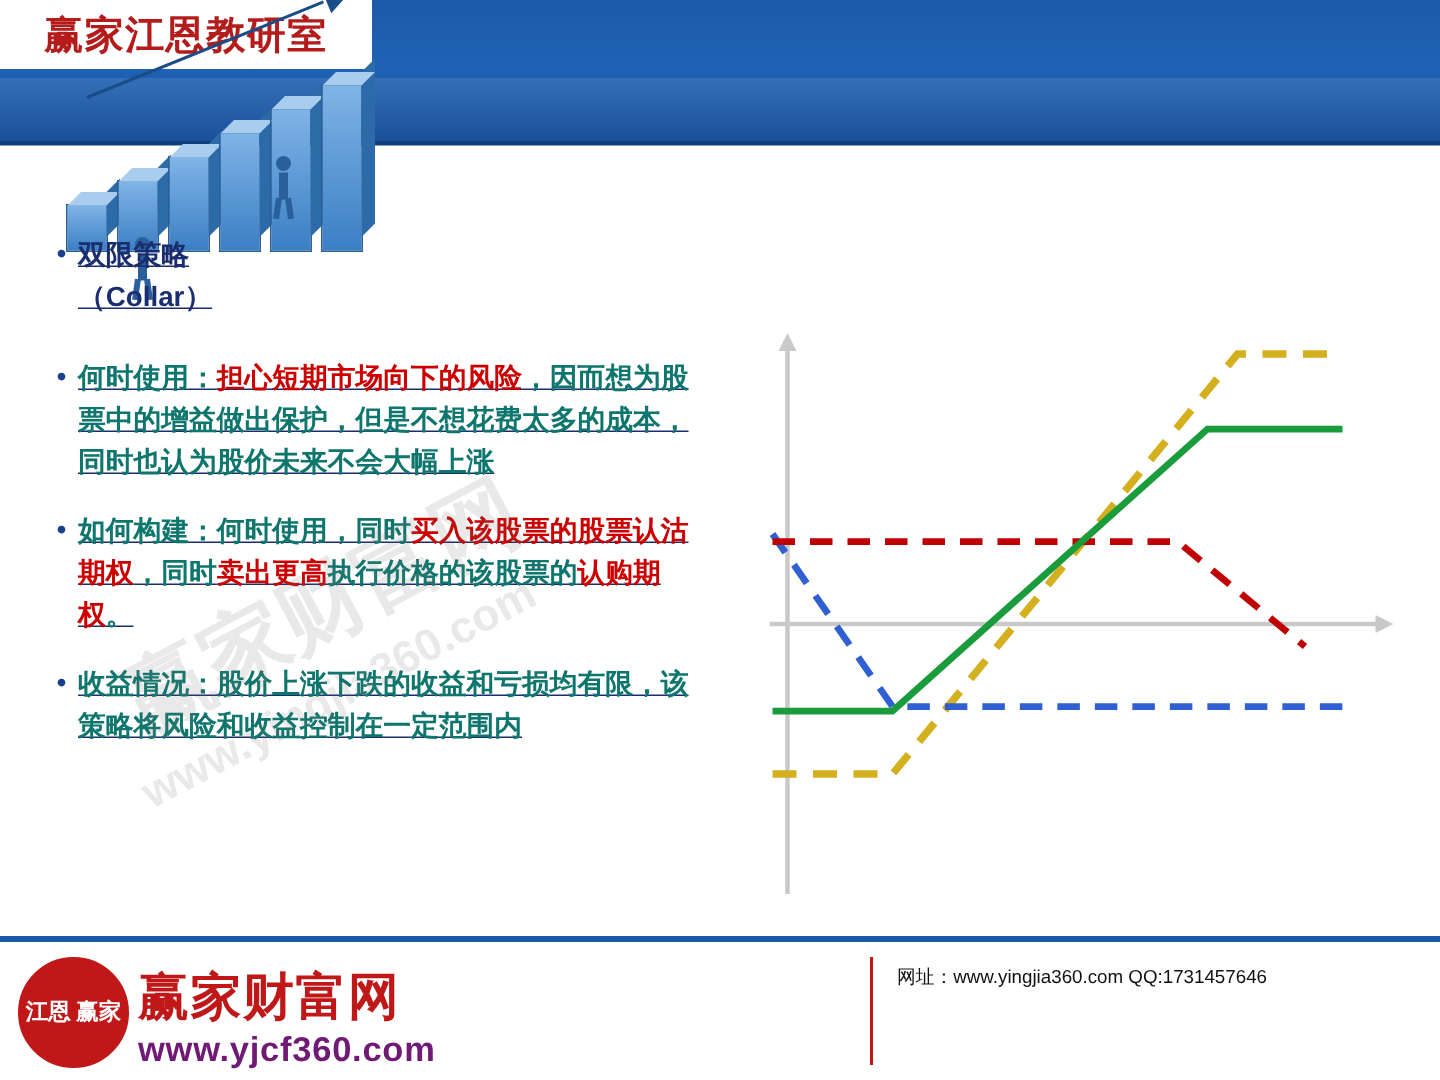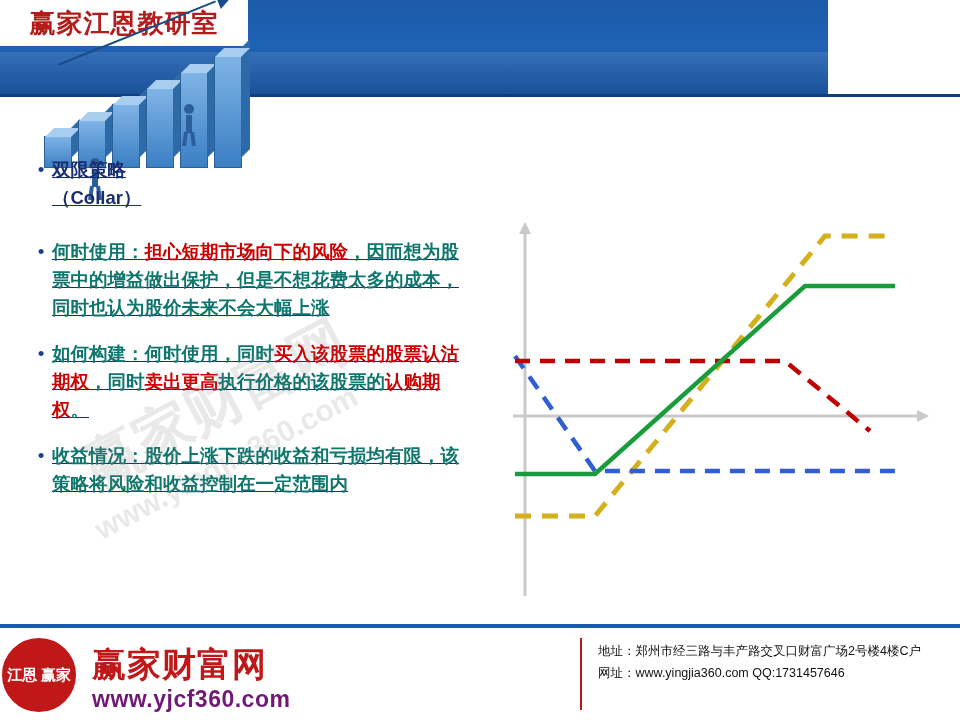--- a/index.html
+++ b/index.html
@@ -12,21 +12,21 @@
     font-family: "Liberation Sans", sans-serif;
     background: #ffffff;
     position: relative;
     overflow: hidden;
   }
 
   
   .header {
     position: absolute;
     left: 0; top: 0;
-    width: 828px; height: 96px;
+    width: 960px; height: 96px;
     background: linear-gradient(180deg, #1b5aa8 0%, #1f62b4 45%, #184f98 100%);
     text-align: right;
   }
   .header-sheen {
     position: absolute;
     left: 0; top: 52px;
     width: 960px; height: 44px;
     background: linear-gradient(180deg, rgba(255,255,255,0.10) 0%, rgba(255,255,255,0.0) 100%);
   }
   .header-bottom-line {
@@ -204,21 +204,21 @@
     background: #ffffff;
   }
   .footer-bar {
     position: absolute;
     left: 0; top: 0;
     width: 960px; height: 4px;
     background: #1b5aa8;
   }
   .footer-logo-seal {
     position: absolute;
-    left: 2px; top: 14px;
+    left: 12px; top: 14px;
     width: 68px; height: 68px;
     border-radius: 50%;
     background: #c01818;
     border: 3px solid #c01818;
     color: #fff;
     font-family: "Liberation Serif", serif;
     font-weight: bold;
     font-size: 15px;
     line-height: 17px;
     display: flex;
@@ -357,16 +357,15 @@
 
 </div>
 
 <div class="footer">
   <div class="footer-bar"></div>
   <div class="footer-logo-seal">江恩 赢家</div>
   <div class="footer-brand">赢家财富网</div>
   <div class="footer-url">www.yjcf360.com</div>
   <div class="footer-divider"></div>
   <div class="footer-info">
-    <div>地址：郑州市经三路与丰产路交叉口财富广场2号楼4楼C户</div>
     <div>网址：www.yingjia360.com  QQ:1731457646</div>
   </div>
 </div>
 
 </body></html>

